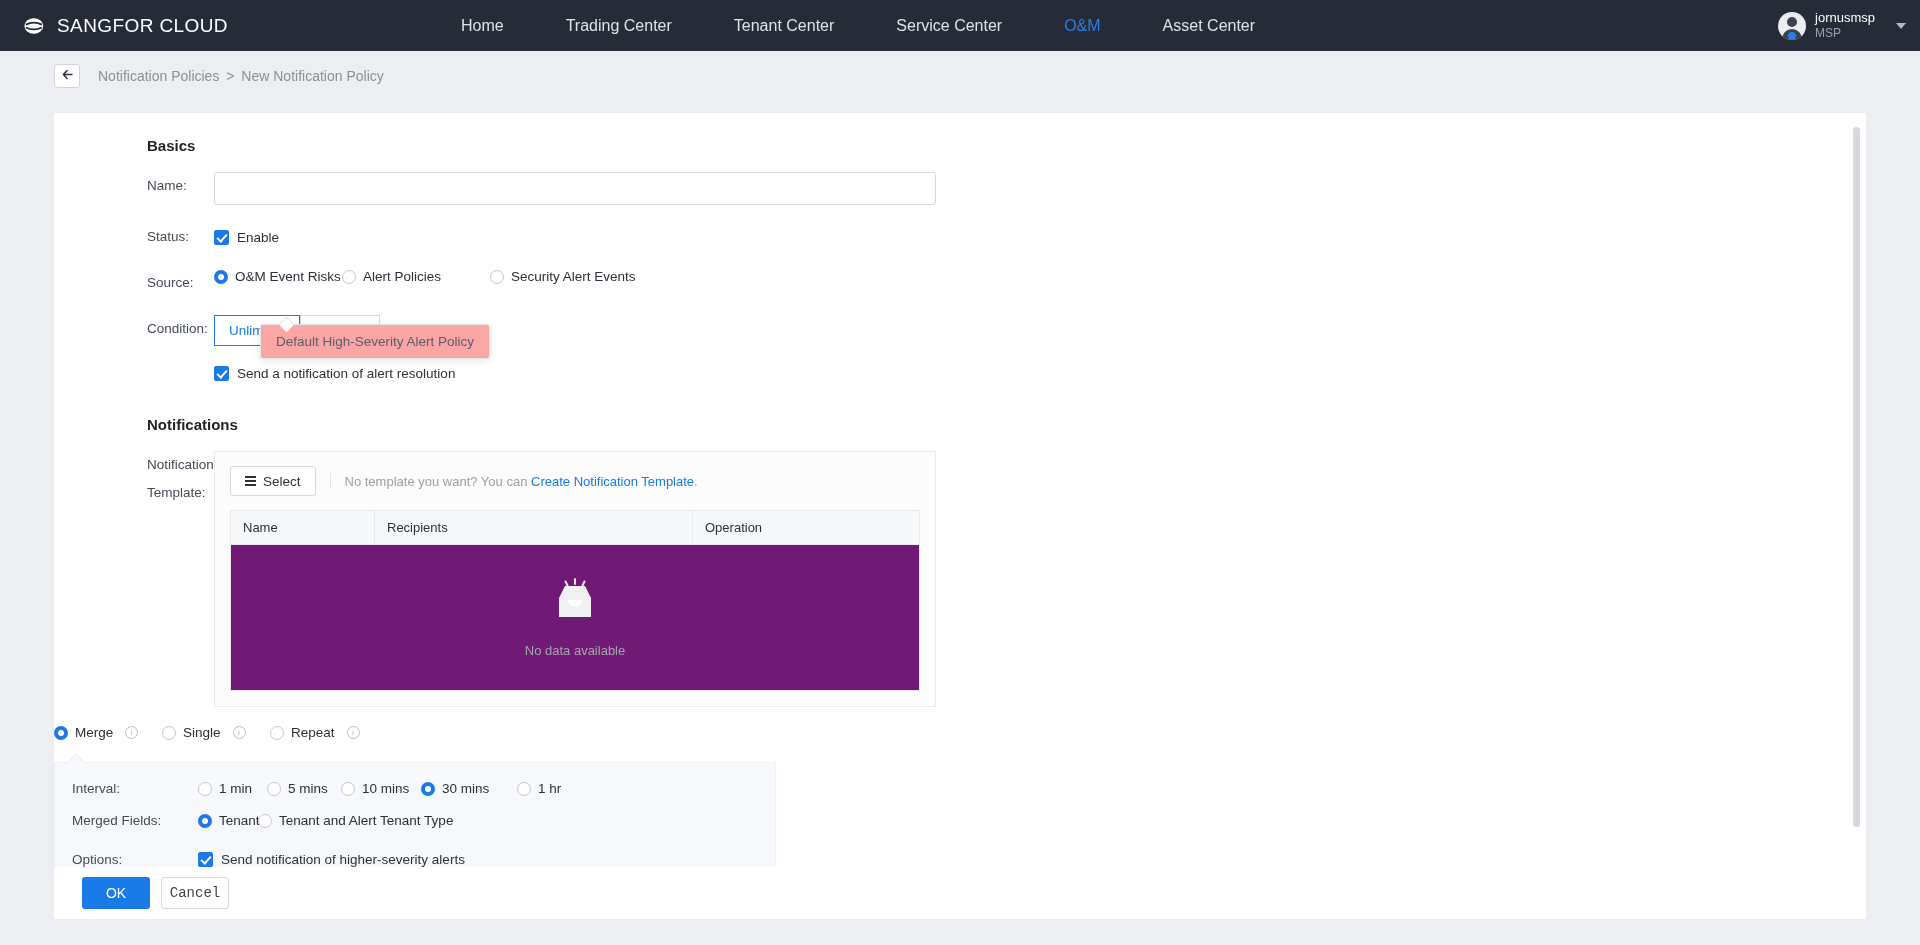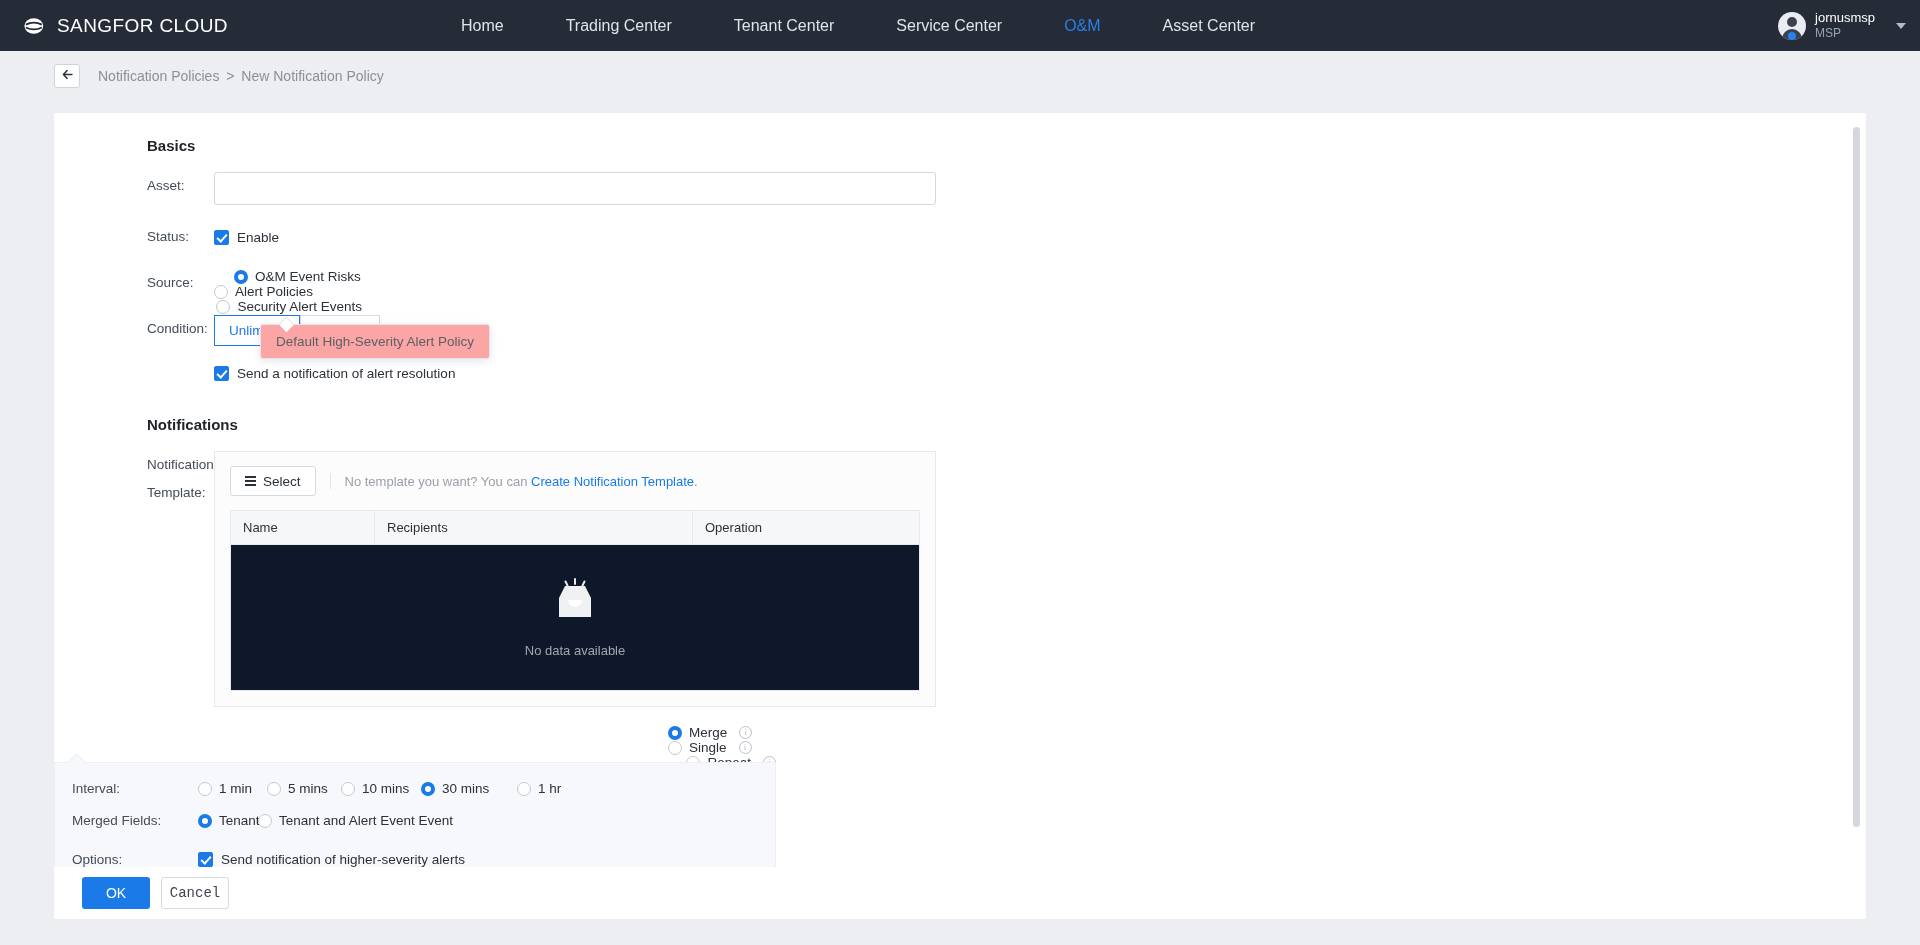--- a/index.html
+++ b/index.html
@@ -177,21 +177,21 @@
 
   
   .rdo {
     width:14px;height:14px;border-radius:50%;
     border:1px solid #c4c9d1; background:#fff;
     flex:none; position:relative; cursor:pointer;
   }
   .rdo.on { border:4px solid #1a7ae8; background:#fff; }
   .rdo-wrap { display:flex; align-items:center; gap:7px; cursor:pointer; }
   .rdo-label { font-size:13.5px; color:#2b3138; white-space:nowrap; }
-  .radio-group { display:flex; align-items:flex-end; height:28px;flex-direction:column; }
+  .radio-group { display:flex; align-items:flex-start; height:28px; }
   .radio-group > * { margin-right: 0; }
 
   .info-i {
     width:13px;height:13px;border-radius:50%;
     border:1px solid #b9bfc8; color:#b9bfc8;
     font-size:9px; line-height:11px; text-align:center;
     font-family:"Liberation Serif", serif;
     margin-left:5px; flex:none; cursor:pointer;
   }
 
@@ -247,21 +247,21 @@
   }
   .list-icon { display:flex; flex-direction:column; gap:2px; }
   .list-icon i {
     display:block; width:11px;height:2px;background:#2b3138;
   }
   .divider-v { width:1px; height:16px; background:#e0e3e8; }
   .tmpl-hint { font-size:13px; color:#9aa0a8; }
   .tmpl-hint a { color:#1a7ae8; text-decoration:none; cursor:pointer; }
 
   .tbl { width:100%; border-collapse:collapse; margin-top:14px;
-         border:1px solid #e6e9ed; background:#0f172a; }
+         border:1px solid #e6e9ed; background:#701a75; }
   .tbl th {
     background:#f6f7f9; text-align:left;
     font-size:13px; font-weight:normal; color:#2b3138;
     padding:9px 12px;
     border-bottom:1px solid #e6e9ed;
     border-right:1px solid #e6e9ed;
   }
   .tbl th:last-child { border-right:none; }
   .tbl td { padding:8px; height:146px; vertical-align:middle; text-align:center; }
   .empty-wrap { display:flex;flex-direction:column;align-items:center;gap:9px; }
@@ -364,21 +364,21 @@
     <span>New Notification Policy</span>
   </div>
 </div>
 
 <div class="card">
   <div class="card-scroll">
 
     <div class="section-title">Basics</div>
 
     <div class="row">
-      <div class="row-label">Asset:</div>
+      <div class="row-label">Name:</div>
       <div class="row-field">
         <input class="text-input" type="text" value="" style="">
       </div>
     </div>
 
     <div class="row">
       <div class="row-label">Status:</div>
       <div class="row-field">
         <div class="cbx-wrap">
           <span class="cbx"></span>
@@ -524,21 +524,21 @@
 
           <div class="sub-row">
             <div class="sub-label">Merged Fields:</div>
             <div class="sub-field">
               <div class="rdo-wrap" style="width:60px">
                 <span class="rdo on"></span>
                 <span class="rdo-label">Tenant</span>
               </div>
               <div class="rdo-wrap">
                 <span class="rdo"></span>
-                <span class="rdo-label">Tenant and Alert Event Event</span>
+                <span class="rdo-label">Tenant and Alert Tenant Type</span>
               </div>
             </div>
           </div>
 
           <div class="sub-row">
             <div class="sub-label">Options:</div>
             <div class="sub-field">
               <div class="cbx-wrap">
                 <span class="cbx"></span>
                 <span class="cbx-label">Send notification of higher-severity alerts</span>

